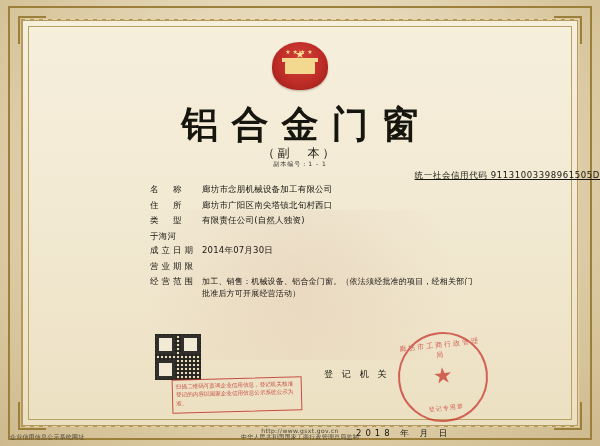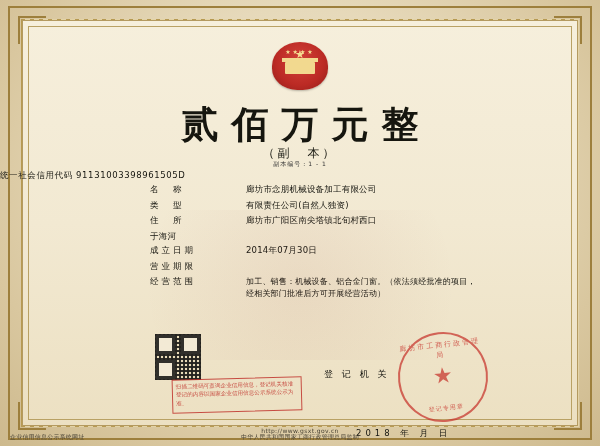--- a/index.html
+++ b/index.html
@@ -94,28 +94,28 @@
   .subtitle{
     position:absolute;left:0;right:0;top:145px;
     text-align:center;font-size:12px;color:#1c1c14;letter-spacing:3px;
   }
   .copy-no{
     position:absolute;left:0;right:0;top:160px;
     text-align:center;font-size:6px;color:#333;letter-spacing:1px;
   }
   .credit-code{
     position:absolute;left:0;right:0;top:170px;
-    text-align:left;font-size:8.5px;color:#15150f;letter-spacing:.6px;
+    text-align:right;font-size:8.5px;color:#15150f;letter-spacing:.6px;text-decoration:underline;
   }
 
   
   .fields{
     position:absolute;left:150px;top:184px;width:330px;
   }
-  .row{display:flex;align-items:flex-start;margin-bottom:3.5px;gap:44px;}
+  .row{display:flex;align-items:flex-start;margin-bottom:3.5px;}
   .label{
     width:52px;flex:0 0 52px;
     font-size:8.5px;color:#15150f;letter-spacing:3px;
     text-align:justify;
   }
   .value{
     flex:1;font-size:8.5px;color:#15150f;line-height:1.35;letter-spacing:.2px;
   }
   .value.small{font-size:8px;line-height:1.45;}
 
@@ -210,37 +210,37 @@
 
   <div class="emblem">
     <div class="disc"></div>
     <div class="ministars">★★★★</div>
     <div class="star">★</div>
     <div class="gate2"></div>
     <div class="gate"></div>
     <div class="wheat"></div>
   </div>
 
-  <div class="title">贰佰万元整</div>
+  <div class="title">铝合金门窗</div>
   <div class="subtitle">（副　本）</div>
   <div class="copy-no">副本编号：1 - 1</div>
   <div class="credit-code">统一社会信用代码 91131003398961505D</div>
 
   <div class="fields">
     <div class="row">
       <div class="label">名　称</div>
       <div class="value">廊坊市念朋机械设备加工有限公司</div>
     </div>
     <div class="row">
+      <div class="label">住　所</div>
+      <div class="value">廊坊市广阳区南尖塔镇北旬村西口</div>
+    </div>
+    <div class="row">
       <div class="label">类　型</div>
       <div class="value">有限责任公司(自然人独资)</div>
-    </div>
-    <div class="row">
-      <div class="label">住　所</div>
-      <div class="value">廊坊市广阳区南尖塔镇北旬村西口</div>
     </div>
     <div class="row">
       <div class="value">于海河</div>
     </div>
     <div class="row">
       <div class="label">成立日期</div>
       <div class="value">2014年07月30日</div>
     </div>
     <div class="row">
       <div class="label">营业期限</div>

